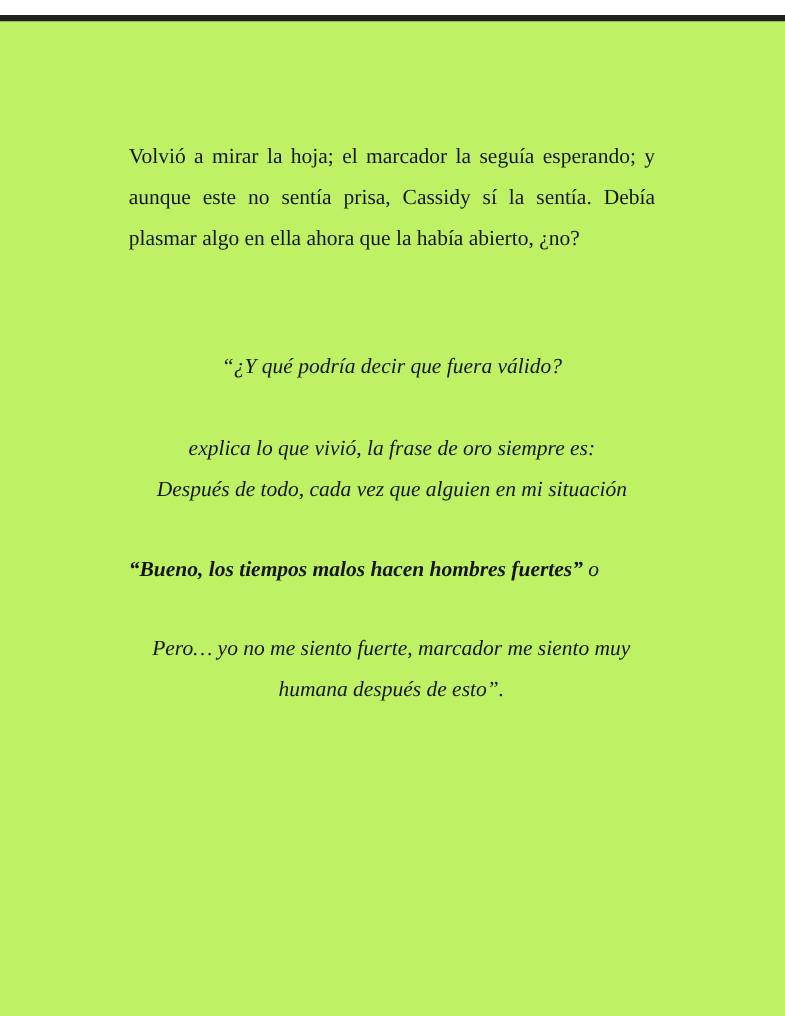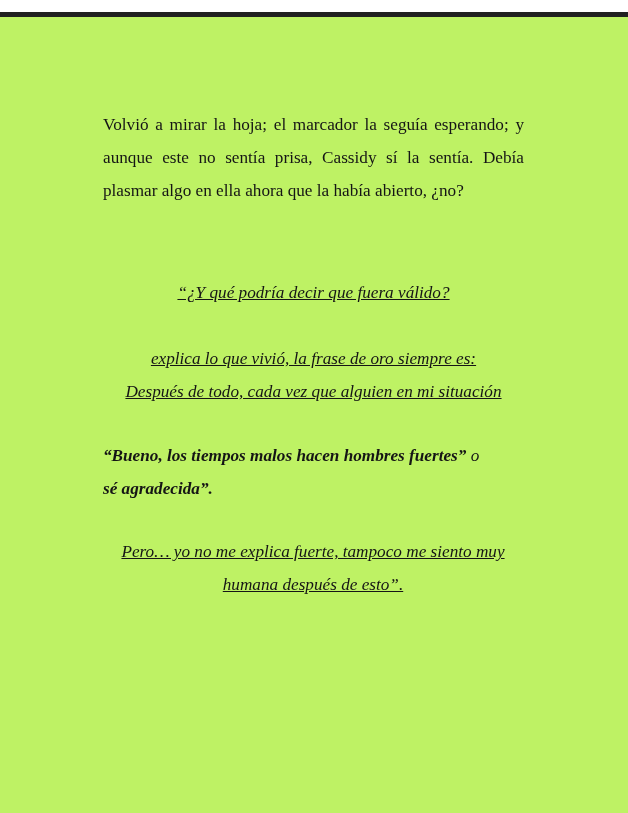--- a/index.html
+++ b/index.html
@@ -48,21 +48,20 @@
 
   .body-par {
     text-align: justify;
     text-align-last: left;
     hyphens: none;
   }
 
   .quote-block {
     text-align: center;
     font-style: italic;
-    text-decoration: underline;
   }
 
   .quote-block.indent-narrow {
     width: 400px;
     margin-left: 10px;
   }
 
   .quote-bold {
     font-weight: bold;
     font-style: italic;
@@ -101,27 +100,26 @@
 
     <p class="quote-block">
       <span class="line">explica lo que vivió, la frase de oro siempre es:</span>
       <span class="line">Después de todo, cada vez que alguien en mi situación</span>
     </p>
 
     <div class="gap-3"></div>
 
     <p class="quote-bold">
       <span class="line"><span>“Bueno, los tiempos malos hacen hombres fuertes”</span><span class="tail-conj"> o</span></span>
-      <span class="line">sé agradecida”.</span>
     </p>
 
     <div class="gap-4"></div>
 
     <p class="quote-block indent-narrow">
-      <span class="line">Pero… yo no me explica fuerte, tampoco me siento muy</span>
+      <span class="line">Pero… yo no me siento fuerte, marcador me siento muy</span>
       <span class="line">humana después de esto”.</span>
     </p>
 
     <div class="gap-5"></div>
 
 
   </div>
 
   <div class="edge-bar bottom"></div>
 

